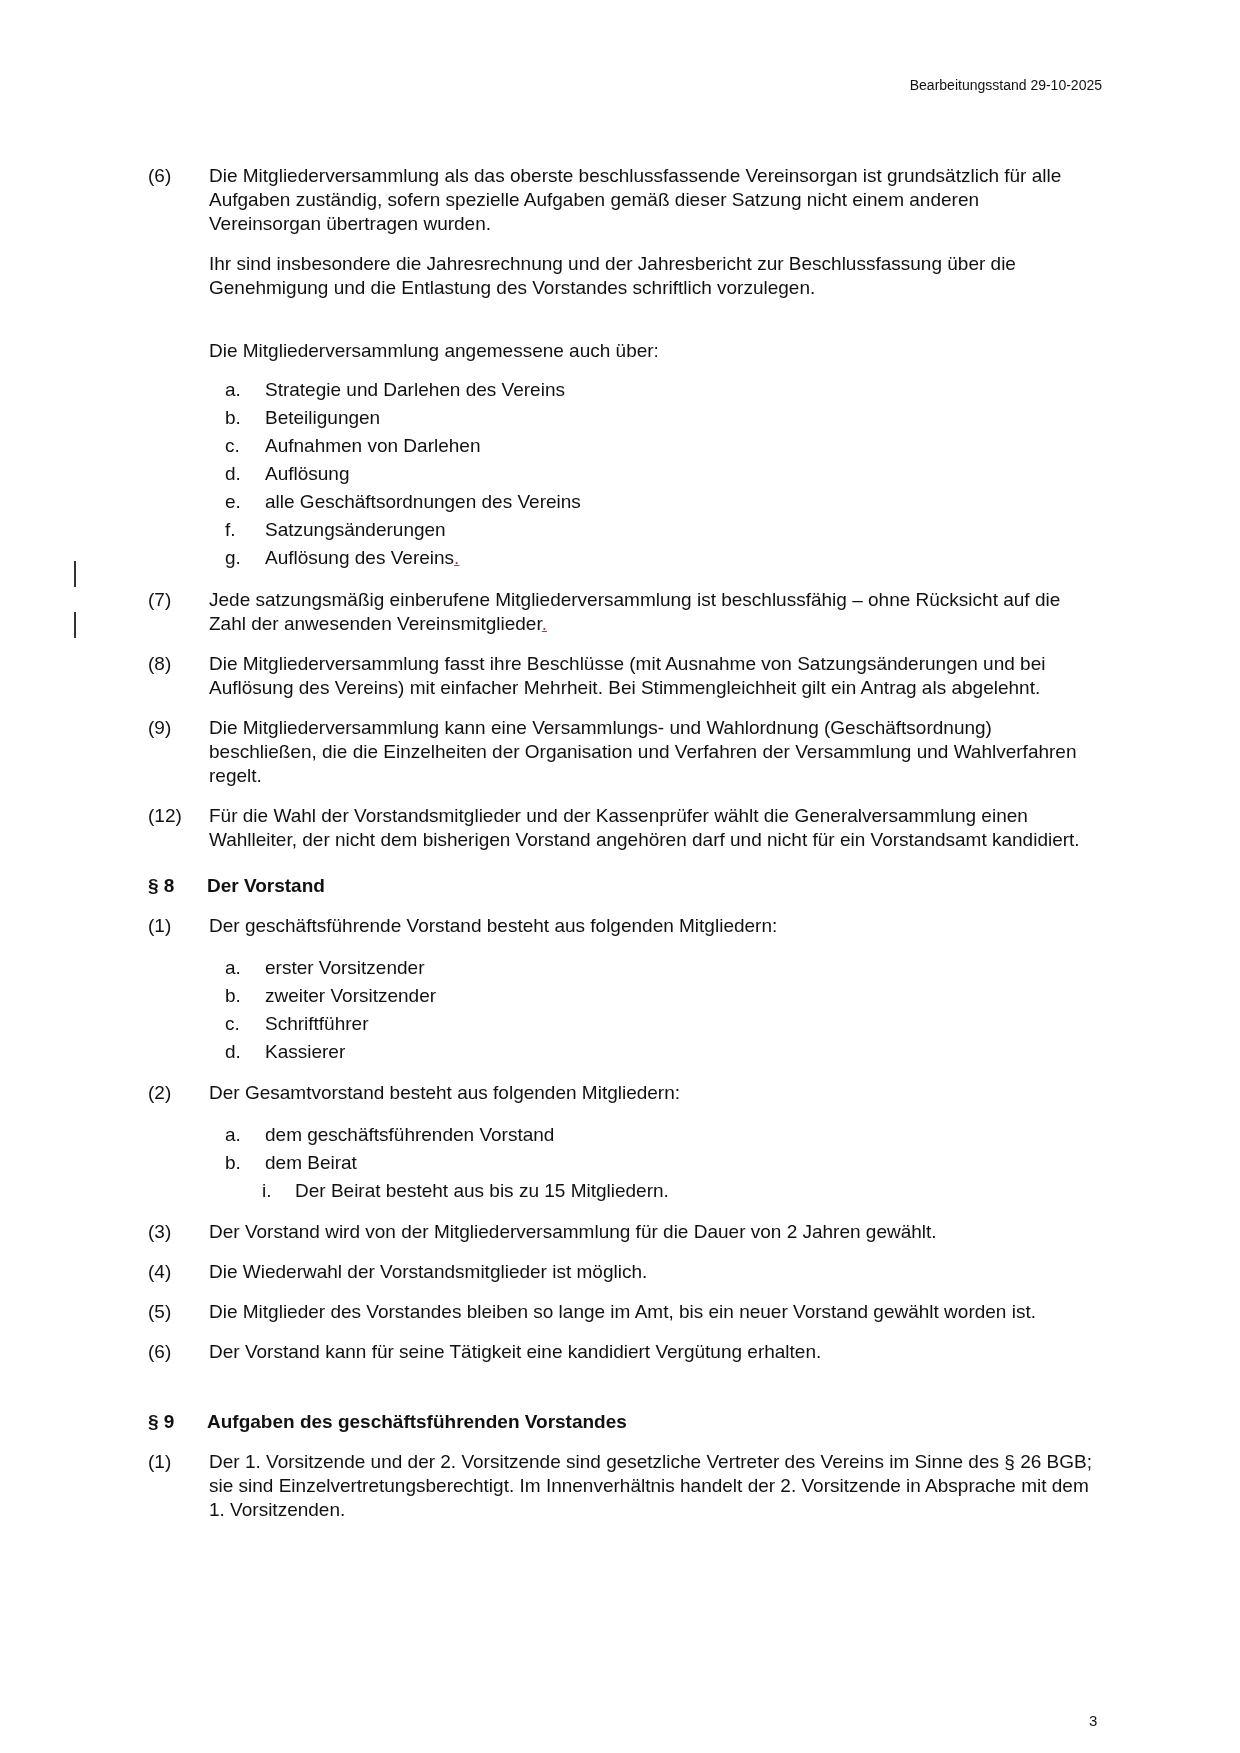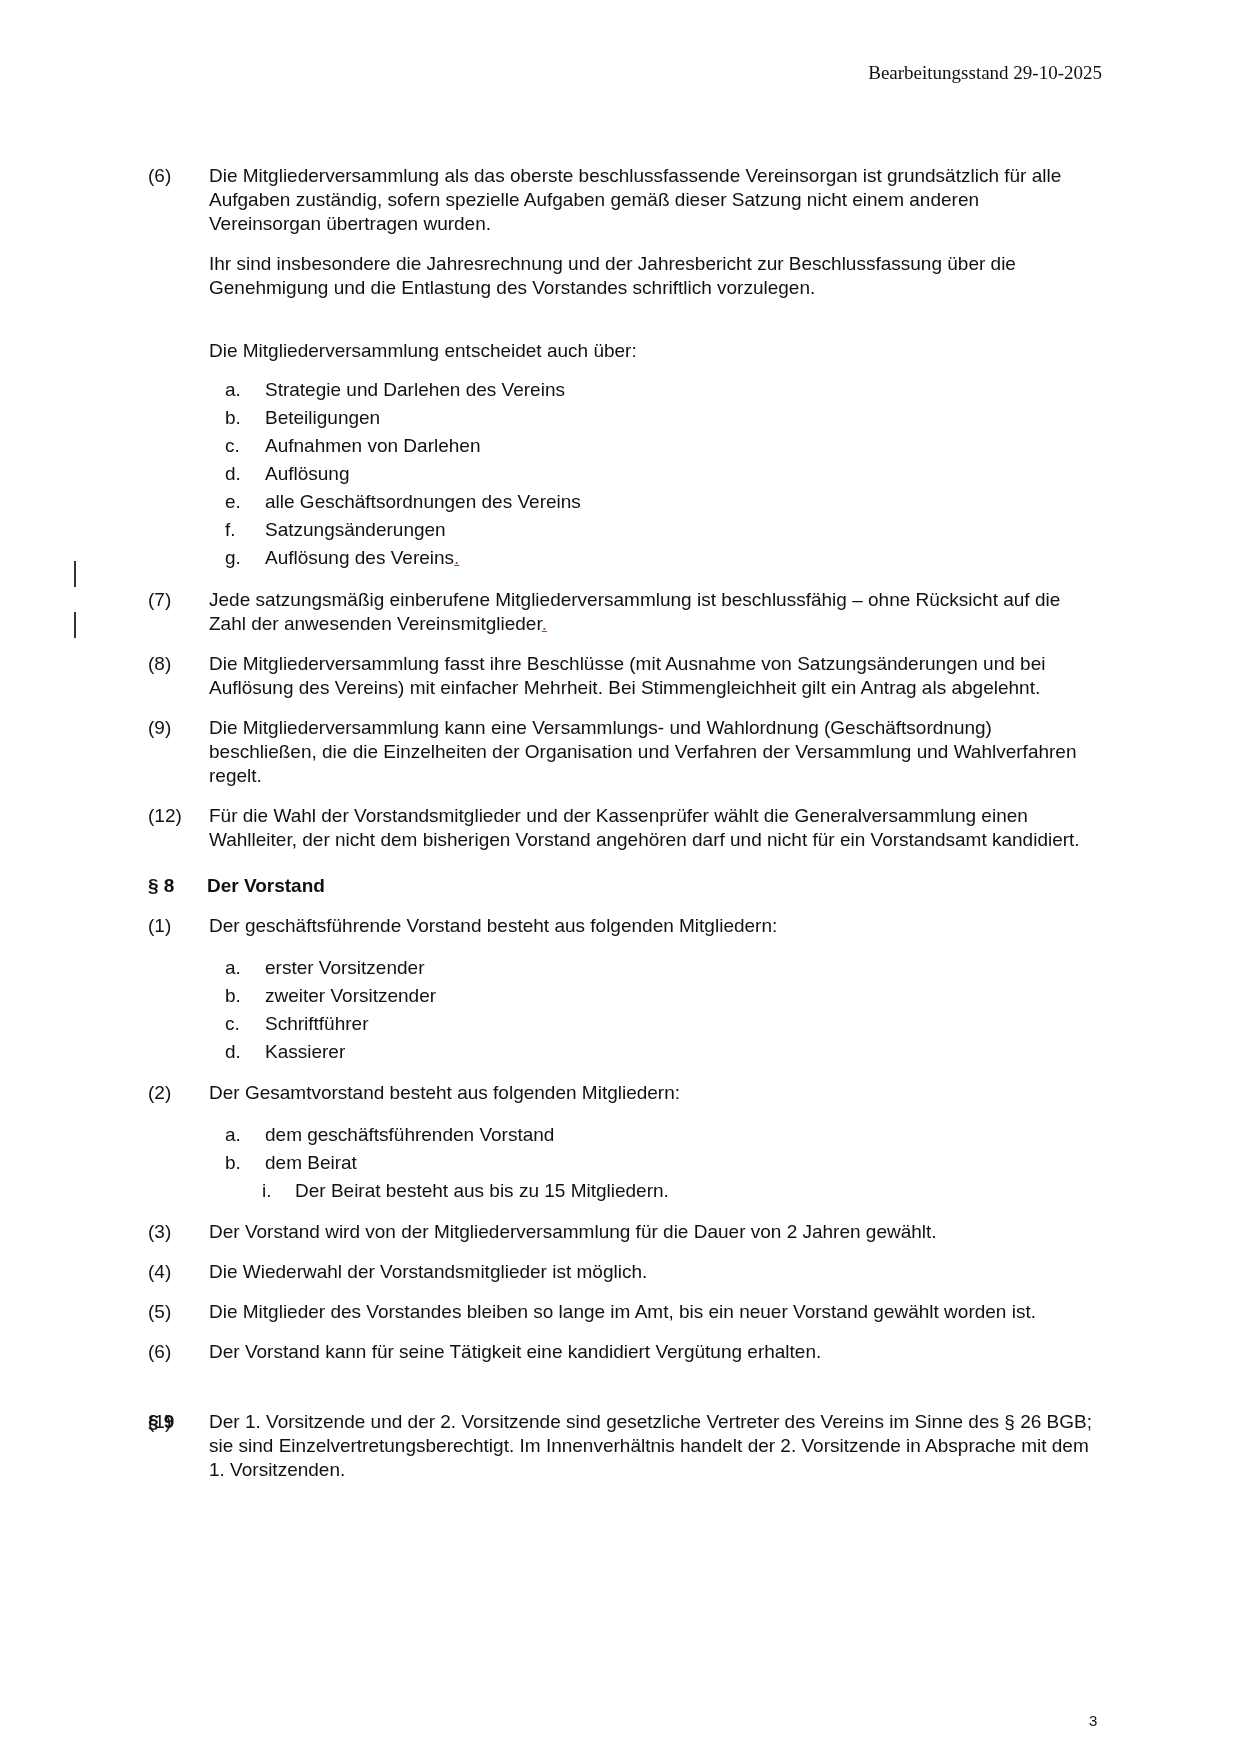--- a/index.html
+++ b/index.html
@@ -1,22 +1,22 @@
 <!DOCTYPE html>
 <html><head>
 <meta charset="utf-8">
 <style>
   html, body { margin: 0; padding: 0; background: #ffffff; }
   body {
     width: 1240px; height: 1753px; position: relative; overflow: hidden;
     font-family: "Liberation Sans", sans-serif; color: #111111;
   }
   .header-stand {
-    position: absolute; top: 62px; right: 138px;
-    font-size: 19px; line-height: 22px; font-family: Liberation Serif, serif;
+    position: absolute; top: 74px; right: 138px;
+    font-size: 14px; line-height: 22px;
   }
   .page-num {
     position: absolute; top: 1712px; left: 1089px;
     font-size: 15px;
   }
   .content {
     position: absolute; top: 148px; left: 148px; width: 960px;
     font-size: 19px; line-height: 24px;
   }
   .para { position: relative; padding-left: 45px; }
@@ -46,21 +46,21 @@
 <div class="change-bar" style="top:561px;height:26px;"></div>
 <div class="change-bar" style="top:612px;height:26px;"></div>
 
 <div class="content">
 
   <div class="para item">
     <span class="num">(6)</span>
     <p>Die Mitgliederversammlung als das oberste beschlussfassende Vereinsorgan ist grundsätzlich für alle Aufgaben zuständig, sofern spezielle Aufgaben gemäß dieser Satzung nicht einem anderen Vereinsorgan übertragen wurden.</p>
     <p>Ihr sind insbesondere die Jahresrechnung und der Jahresbericht zur Beschlussfassung über die Genehmigung und die Entlastung des Vorstandes schriftlich vorzulegen.</p>
     <div class="block-gap"></div>
-    <p style="margin-top:-1px;">Die Mitgliederversammlung entscheidet auch über:</p>
+    <p style="margin-top:-1px;">Die Mitgliederversammlung angemessene auch über:</p>
   </div>
   <div class="sublist" style="margin-top:-3px;">
     <div class="sub"><span class="lbl">a.</span><span>Strategie und Darlehen des Vereins</span></div>
     <div class="sub"><span class="lbl">b.</span><span>Beteiligungen</span></div>
     <div class="sub"><span class="lbl">c.</span><span>Aufnahmen von Darlehen</span></div>
     <div class="sub"><span class="lbl">d.</span><span>Auflösung</span></div>
     <div class="sub"><span class="lbl">e.</span><span>alle Geschäftsordnungen des Vereins</span></div>
     <div class="sub"><span class="lbl">f.</span><span>Satzungsänderungen</span></div>
     <div class="sub"><span class="lbl">g.</span><span>Auflösung des Vereins</span><span class="mark">.</span></div>
   </div>
@@ -125,20 +125,21 @@
     <span class="num">(5)</span>
     <p>Die Mitglieder des Vorstandes bleiben so lange im Amt, bis ein neuer Vorstand gewählt worden ist.</p>
   </div>
   <div class="para item">
     <span class="num">(6)</span>
     <p>Der Vorstand kann für seine Tätigkeit eine kandidiert Vergütung erhalten.</p>
   </div>
 
   <div class="heading" style="margin-top:46px; margin-bottom:12px;">
     <span class="sec">§ 9</span>
+    <span>Aufgaben des geschäftsführenden Vorstandes</span>
   </div>
 
   <div class="para item">
     <span class="num">(1)</span>
     <p>Der 1. Vorsitzende und der 2. Vorsitzende sind gesetzliche Vertreter des Vereins im Sinne des § 26 BGB; sie sind Einzelvertretungsberechtigt. Im Innenverhältnis handelt der 2. Vorsitzende in Absprache mit dem 1. Vorsitzenden.</p>
   </div>
 </div>
 
 <div class="page-num">3</div>
 

